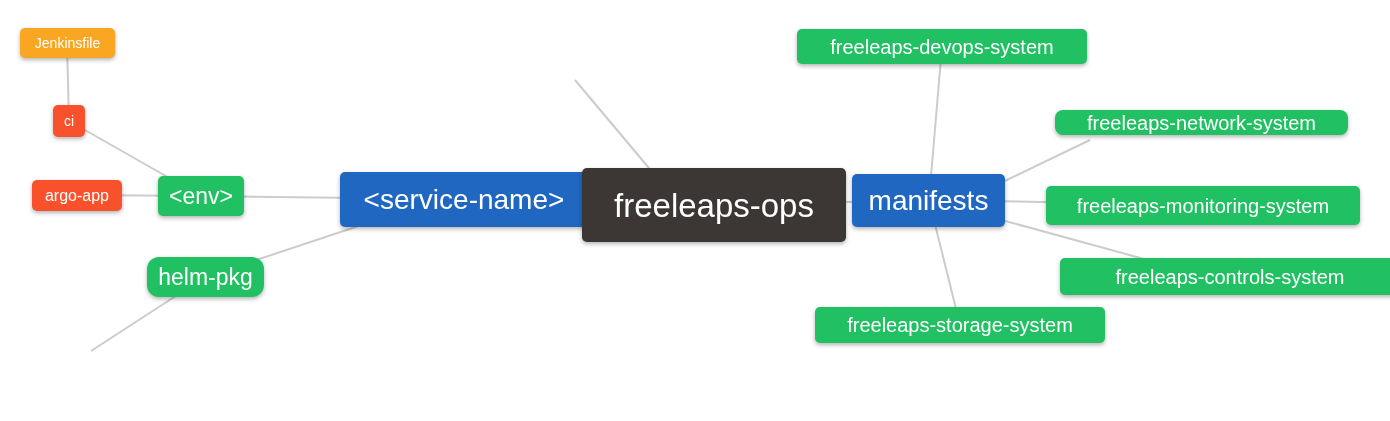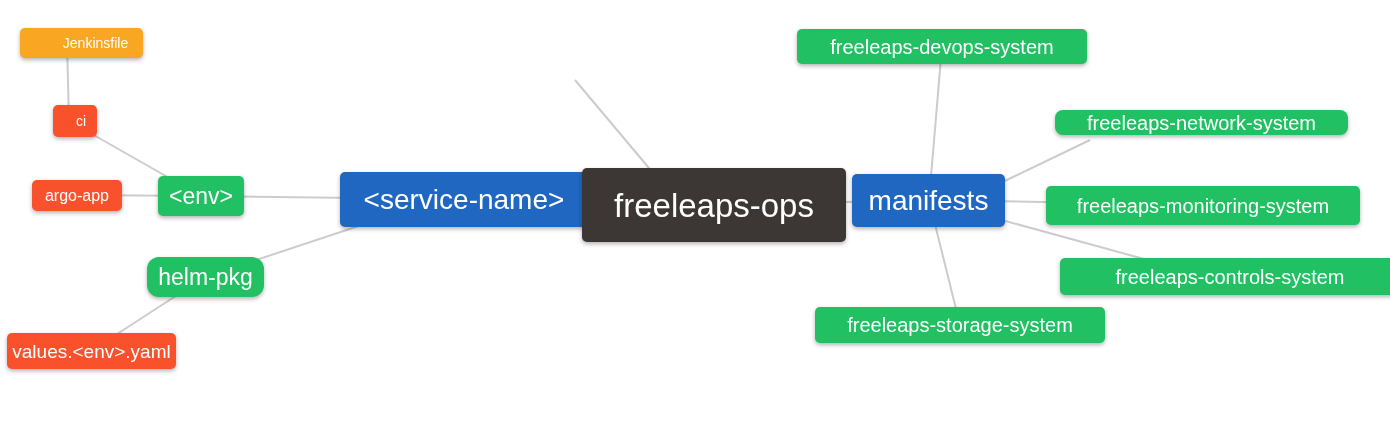--- a/index.html
+++ b/index.html
@@ -51,26 +51,25 @@
       <line x1="91" y1="351" x2="205" y2="277" stroke="#cccccc" stroke-width="2"></line>
       <line x1="575" y1="80" x2="680" y2="205" stroke="#cccccc" stroke-width="2"></line>
       <line x1="440" y1="199" x2="714" y2="205" stroke="#cccccc" stroke-width="2"></line>
       <line x1="714" y1="205" x2="929" y2="200" stroke="#cccccc" stroke-width="2"></line>
       <line x1="929" y1="200" x2="942" y2="46" stroke="#cccccc" stroke-width="2"></line>
       <line x1="990" y1="188" x2="1090" y2="140" stroke="#cccccc" stroke-width="2"></line>
       <line x1="929" y1="200" x2="1203" y2="205" stroke="#cccccc" stroke-width="2"></line>
       <line x1="929" y1="200" x2="1206" y2="276" stroke="#cccccc" stroke-width="2"></line>
       <line x1="929" y1="200" x2="960" y2="325" stroke="#cccccc" stroke-width="2"></line>
     </svg>
-<div class="node" style="left: 20px; top: 28px; width: 95px; height: 30px; font-size: 14px; background: rgb(249, 166, 35); color: rgb(255, 255, 255); padding-left: 28px;">Jenkinsfile</div>
-    <div class="node" style="left: 53px; top: 105px; width: 32px; height: 32px; font-size: 14px; background: rgb(248, 81, 43); color: rgb(255, 255, 255); padding-left: 12px;">ci</div>
+<div class="node" style="left: 20px; top: 28px; width: 95px; height: 30px; font-size: 14px; background: rgb(249, 166, 35); color: rgb(255, 255, 255);">Jenkinsfile</div>
+    <div class="node" style="left: 53px; top: 105px; width: 32px; height: 32px; font-size: 14px; background: rgb(248, 81, 43); color: rgb(255, 255, 255);">ci</div>
     <div class="node" style="left: 32px; top: 180px; width: 90px; height: 31px; font-size: 16px; background: rgb(248, 81, 43); color: rgb(255, 255, 255);">argo-app</div>
     <div class="node" style="left: 158px; top: 176px; width: 86px; height: 40px; font-size: 23px; background: rgb(33, 192, 99); color: rgb(255, 255, 255);">&lt;env&gt;</div>
     <div class="node" style="left: 147px; top: 257px; width: 117px; height: 40px; font-size: 23px; background: rgb(33, 192, 99); color: rgb(255, 255, 255); border-radius: 12px;">helm-pkg</div>
-    <div class="node" style="left: 7px; top: 333px; width: 169px; height: 36px; font-size: 19px; background: rgb(248, 81, 43); color: rgb(255, 255, 255);">values.&lt;env&gt;.yaml</div>
     <div class="node" style="left: 316px; top: 172px; width: 248px; height: 55px; font-size: 28px; background: rgb(32, 103, 194); color: rgb(255, 255, 255); margin-left: 24px;">&lt;service-name&gt;</div>
     <div class="node" style="left: 582px; top: 168px; width: 264px; height: 74px; font-size: 33px; background: rgb(60, 55, 52); color: rgb(255, 255, 255);">freeleaps-ops</div>
     <div class="node" style="left: 852px; top: 174px; width: 153px; height: 53px; font-size: 28px; background: rgb(32, 103, 194); color: rgb(255, 255, 255);">manifests</div>
     <div class="node" style="left: 797px; top: 29px; width: 290px; height: 35px; font-size: 20px; background: rgb(33, 192, 99); color: rgb(255, 255, 255);">freeleaps-devops-system</div>
     <div class="node" style="left: 1055px; top: 110px; width: 293px; height: 25px; font-size: 20px; background: rgb(33, 192, 99); color: rgb(255, 255, 255); border-radius: 8px;">freeleaps-network-system</div>
     <div class="node" style="left: 1046px; top: 186px; width: 314px; height: 39px; font-size: 20px; background: rgb(33, 192, 99); color: rgb(255, 255, 255);">freeleaps-monitoring-system</div>
     <div class="node" style="left: 1060px; top: 258px; width: 340px; height: 37px; font-size: 20px; background: rgb(33, 192, 99); color: rgb(255, 255, 255);">freeleaps-controls-system</div>
     <div class="node" style="left: 815px; top: 307px; width: 290px; height: 36px; font-size: 20px; background: rgb(33, 192, 99); color: rgb(255, 255, 255);">freeleaps-storage-system</div>
   </div>
 

